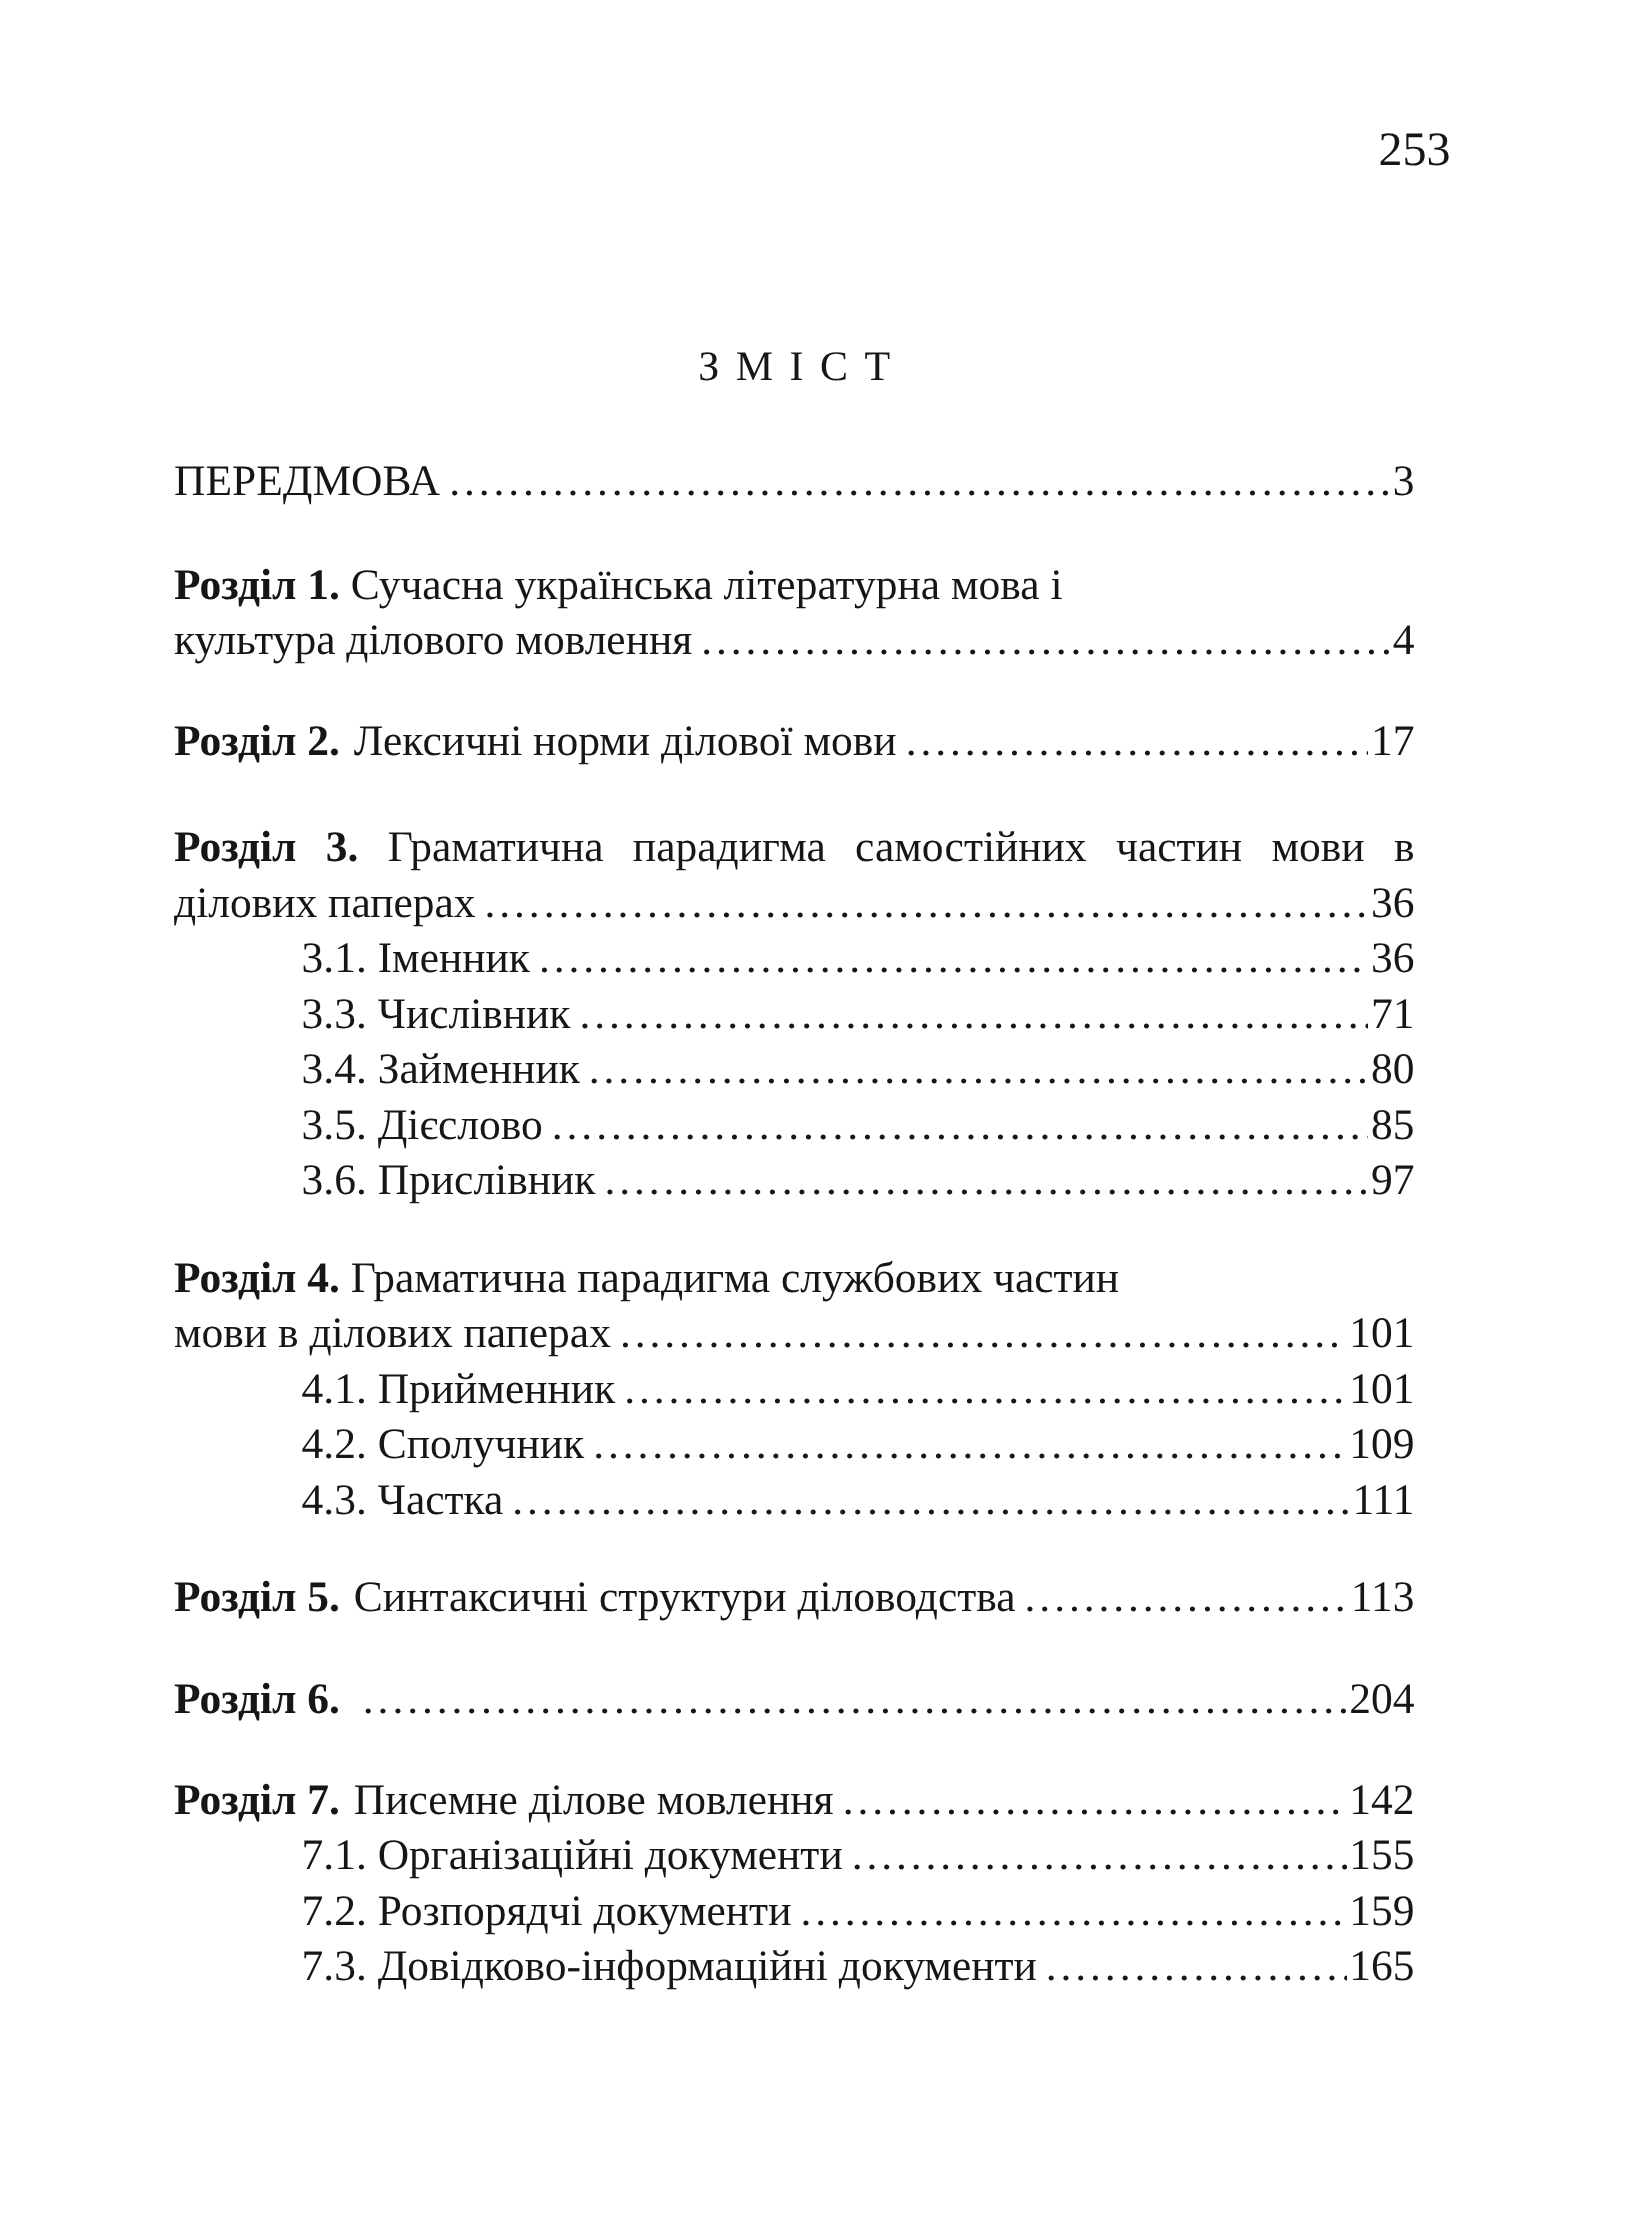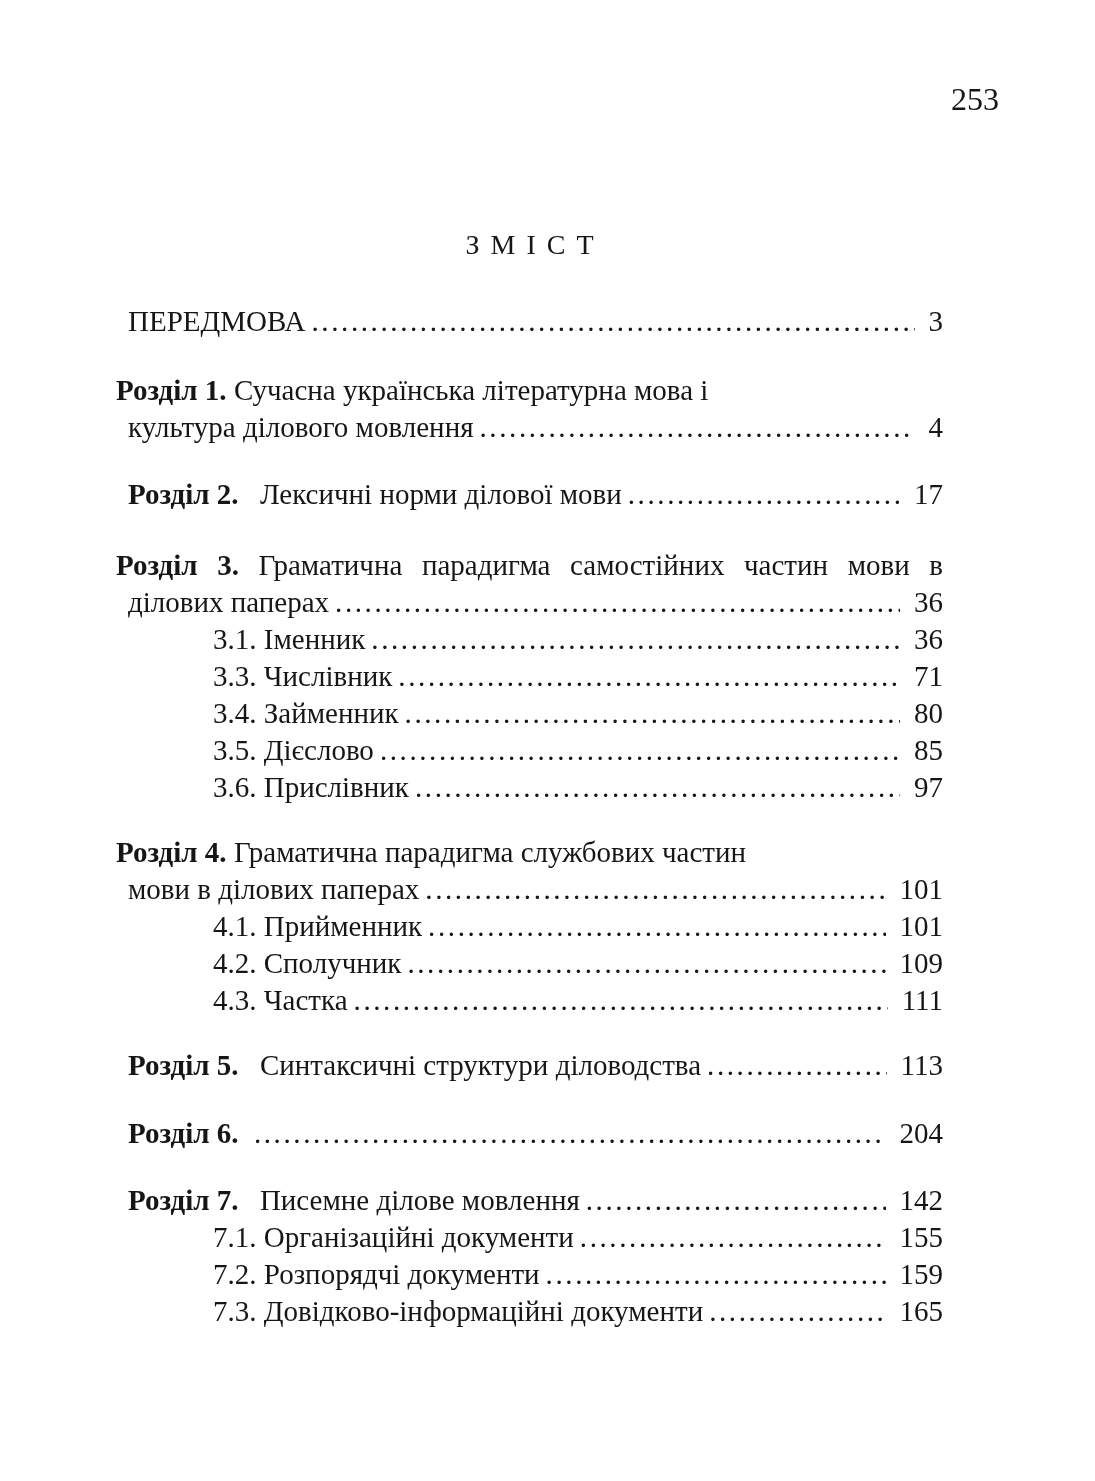--- a/index.html
+++ b/index.html
@@ -9,21 +9,21 @@
     width: 1095px;
     height: 1481px;
     background: #ffffff;
     color: #161616;
     font-family: "Liberation Serif", "DejaVu Serif", serif;
     overflow: hidden;
   }
   .corner-num {
     position: absolute;
     top: 82px;
-    right: 96px;
+    right: 128px;
     font-size: 32px;
     line-height: 34px;
   }
   .content {
     padding: 0 152px 0 116px;
   }
   .toc-title {
     padding-top: 226px;
     text-align: center;
     font-size: 28px;
@@ -33,21 +33,21 @@
   }
   .heading, .toc-line {
     font-size: 29px;
     line-height: 37px;
   }
   .toc-line {
     display: flex;
     align-items: baseline;
   }
   .bold { font-weight: 700; }
-  .label, .pg { white-space: nowrap; flex-shrink: 0; margin-left: 12px; }
+  .label, .pg { white-space: nowrap; flex-shrink: 0; }
   .dots {
     flex: 1 1 auto;
     overflow: hidden;
     white-space: nowrap;
     margin-left: 6px;
     margin-right: 2px;
     letter-spacing: 2.6px;
   }
   .dots::after {
     content: "......................................................................................................................................";

